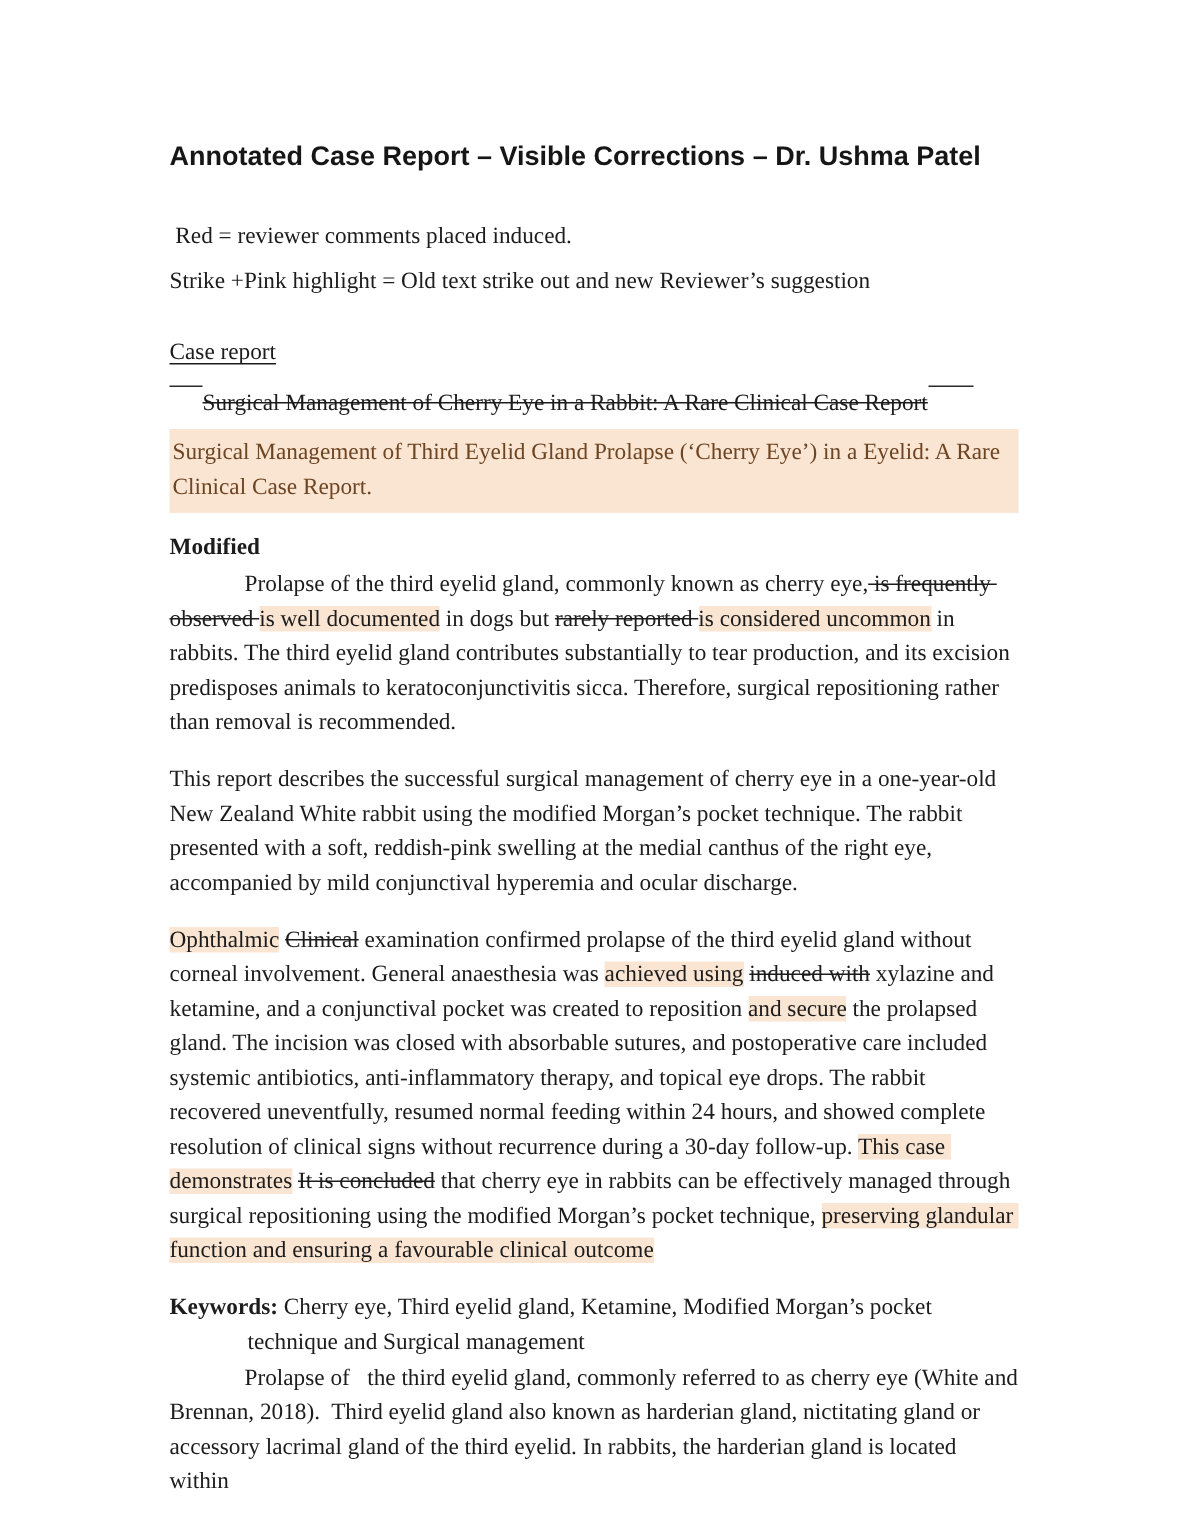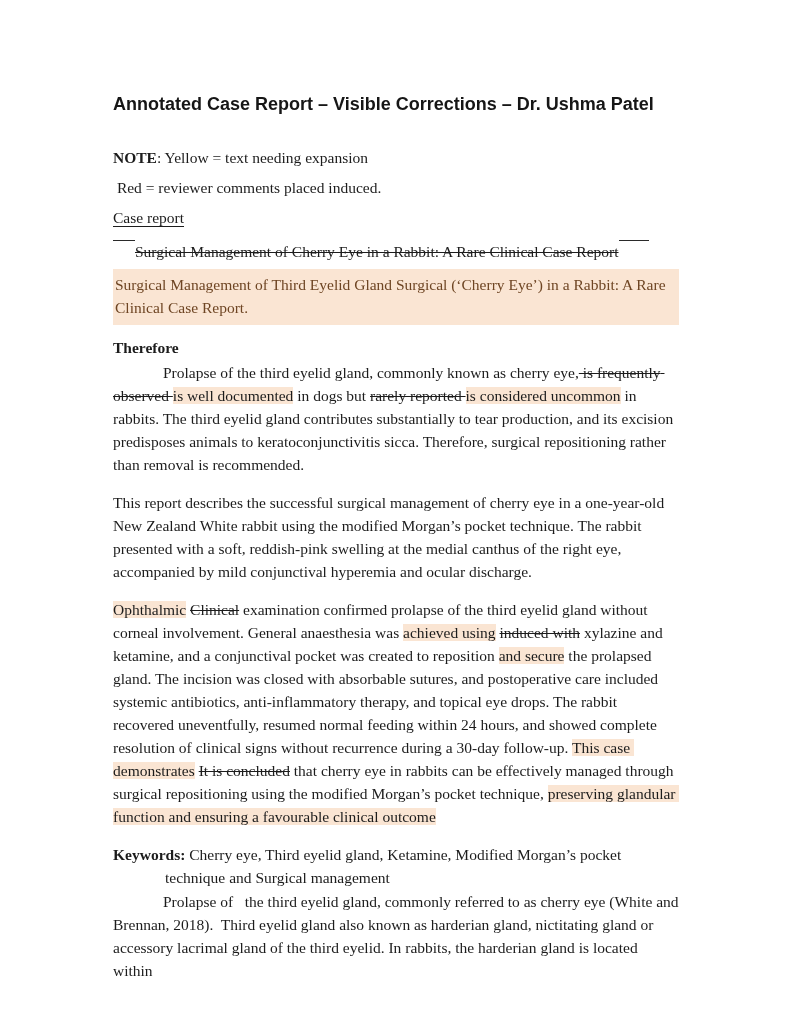--- a/index.html
+++ b/index.html
@@ -68,26 +68,26 @@
   .strike { text-decoration: line-through; text-decoration-thickness: 1.4px; }
   .hl { background: var(--hl-bg, #fae5d3); }
 </style>
 </head>
 <body>
 
 <div class="page">
   <div class="content">
     <h1 class="doc-title">Annotated Case Report – Visible Corrections – Dr. Ushma Patel</h1>
     <div id="doc">
-        <div class="block legend"><span class="b">NOTE</span><span>: Yellow = text needing expansion</span></div>
         <div class="block legend"><span> Red = reviewer comments placed induced.</span></div>
+        <div class="block legend legend-last"><span>Strike +Pink highlight = Old text strike out and new Reviewer’s suggestion</span></div>
         <div class="block case-heading"><span class="u">Case report</span></div>
         <div class="block struck-title"><span class="strike">Surgical Management of Cherry Eye in a Rabbit: A Rare Clinical Case Report</span></div>
-        <div class="block highlight-block"><span>Surgical Management of Third Eyelid Gland Surgical (‘Cherry Eye’) in a Rabbit: A Rare Clinical Case Report.</span></div>
-        <div class="block heading"><span class="b">Therefore</span></div>
+        <div class="block highlight-block"><span>Surgical Management of Third Eyelid Gland Prolapse (‘Cherry Eye’) in a Eyelid: A Rare Clinical Case Report.</span></div>
+        <div class="block heading"><span class="b">Modified</span></div>
         <div class="block para first-indent"><span>Prolapse of the third eyelid gland, commonly known as cherry eye,</span><span class="strike"> is frequently observed </span><span class="hl">is well documented</span><span> in dogs but </span><span class="strike">rarely reported </span><span class="hl">is considered uncommon</span><span> in rabbits. The third eyelid gland contributes substantially to tear production, and its excision predisposes animals to keratoconjunctivitis sicca. Therefore, surgical repositioning rather than removal is recommended.</span></div>
         <div class="block para"><span>This report describes the successful surgical management of cherry eye in a one-year-old New Zealand White rabbit using the modified Morgan’s pocket technique. The rabbit presented with a soft, reddish-pink swelling at the medial canthus of the right eye, accompanied by mild conjunctival hyperemia and ocular discharge.</span></div>
         <div class="block para"><span class="hl">Ophthalmic</span><span> </span><span class="strike">Clinical</span><span> examination confirmed prolapse of the third eyelid gland without corneal involvement. General anaesthesia was </span><span class="hl">achieved using</span><span> </span><span class="strike">induced with</span><span> xylazine and ketamine, and a conjunctival pocket was created to reposition </span><span class="hl">and secure</span><span> the prolapsed gland. The incision was closed with absorbable sutures, and postoperative care included systemic antibiotics, anti-inflammatory therapy, and topical eye drops. The rabbit recovered uneventfully, resumed normal feeding within 24 hours, and showed complete resolution of clinical signs without recurrence during a 30-day follow-up. </span><span class="hl">This case demonstrates</span><span> </span><span class="strike">It is concluded</span><span> that cherry eye in rabbits can be effectively managed through surgical repositioning using the modified Morgan’s pocket technique, </span><span class="hl">preserving glandular function and ensuring a favourable clinical outcome</span></div>
         <div class="block keywords"><span class="b">Keywords:</span><span> Cherry eye, Third eyelid gland, Ketamine, Modified Morgan’s pocket technique and Surgical management</span></div>
         <div class="block para first-indent"><span>Prolapse of   the third eyelid gland, commonly referred to as cherry eye (White and Brennan, 2018).  Third eyelid gland also known as harderian gland, nictitating gland or accessory lacrimal gland of the third eyelid. In rabbits, the harderian gland is located within</span></div>
       </div>
   </div>
 </div>
 
 </body></html>

